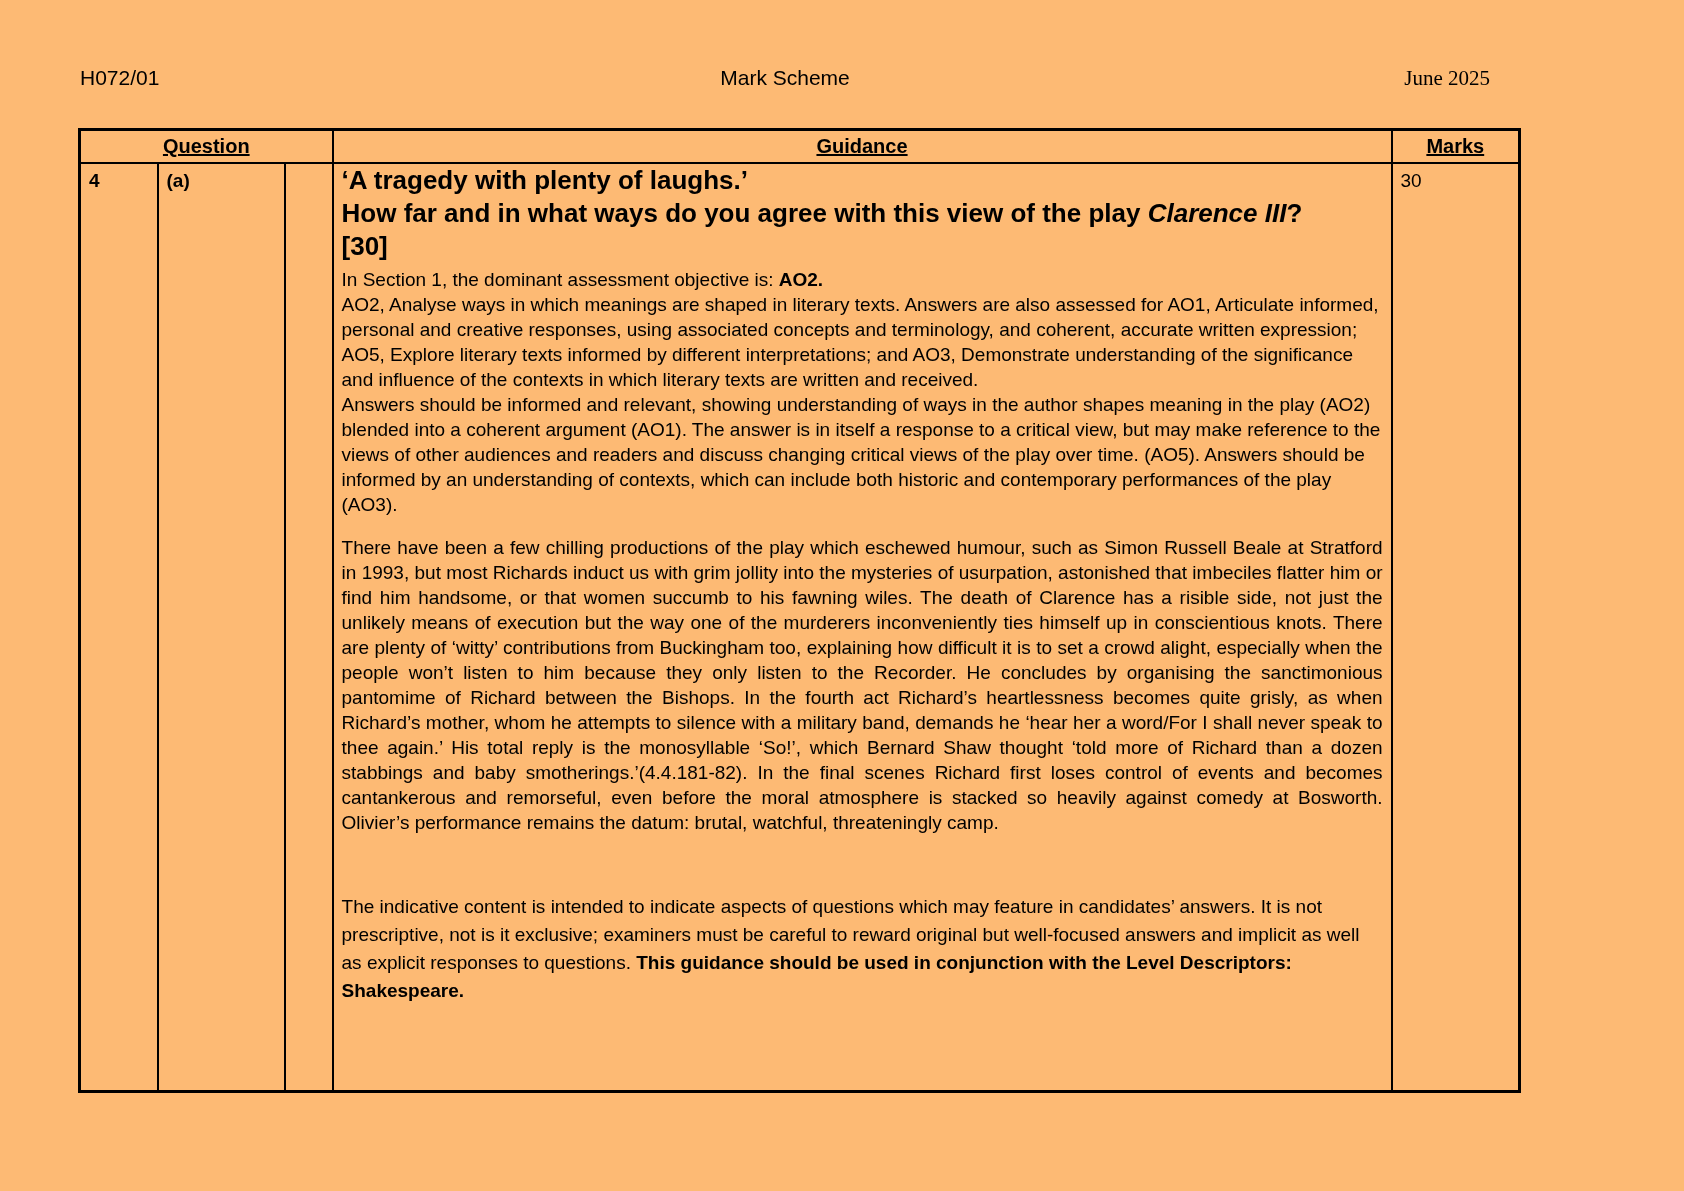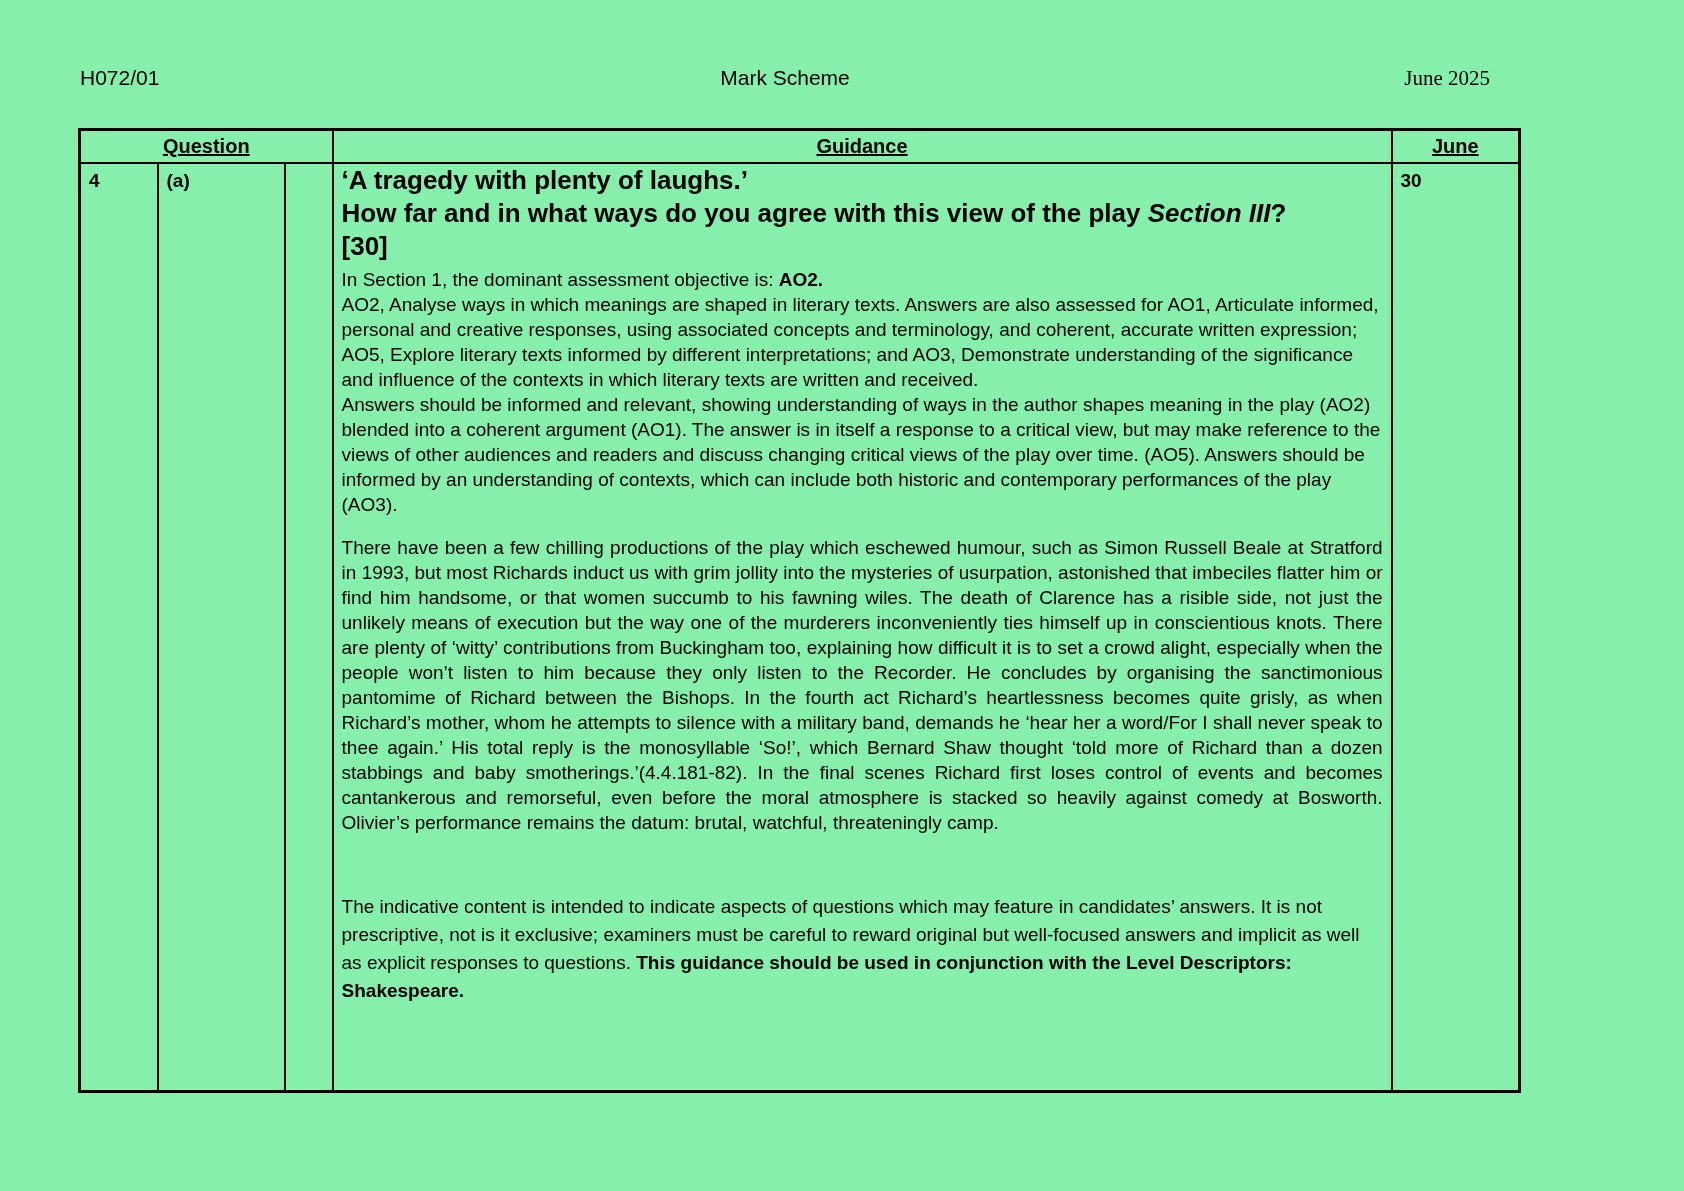--- a/index.html
+++ b/index.html
@@ -6,21 +6,21 @@
     margin: 0;
     padding: 0;
     background: #ffffff;
     font-family: "Liberation Sans", sans-serif;
     color: #000000;
   }
   .page {
     position: relative;
     width: 1684px;
     height: 1191px;
-    background: #86efac;
+    background: #fdba74;
     overflow: hidden;
   }
   .doc-header {
     position: absolute;
     left: 80px;
     right: 194px;
     top: 66px;
     height: 28px;
     font-size: 21px;
   }
@@ -52,21 +52,21 @@
     text-decoration: underline;
   }
   table.ms-table td {
     font-size: 19px;
     line-height: 25px;
     padding: 4px 8px;
   }
   tr.body-row { height: 928px; }
   td.c-num, td.c-part { font-weight: bold; }
   td.c-guidance { padding: 4px 10px 4px 10px; }
-  td.c-marks { font-weight: bold; }
+  td.c-marks { font-weight: normal; }
 
   .q-heading { font-weight: bold; font-size: 26px; }
   .q-heading .q-line { margin: 0 0 8px 0; }
   .bi { font-style: italic; font-weight: bold; }
 
   p.g { margin: 0; }
   p.gap-one { }
   p.commentary { margin-top: 18px; text-align: justify; }
   p.indicative { margin-top: 58px; line-height: 28px; }
   b { font-weight: bold; }
@@ -87,33 +87,33 @@
       <col style="width:78px">
       <col style="width:127px">
       <col style="width:48px">
       <col style="width:1059px">
       <col style="width:128px">
     </colgroup>
     <thead>
       <tr>
         <th colspan="3">Question</th>
         <th>Guidance</th>
-        <th>June</th>
+        <th>Marks</th>
       </tr>
     </thead>
     <tbody>
       <tr class="body-row">
         <td class="c-num">4</td>
         <td class="c-part">(a)</td>
         <td class="c-sub"></td>
         <td class="c-guidance">
 
           <div class="q-heading">
             <div class="q-line">‘A tragedy with plenty of laughs.’</div>
-            <div class="q-line"><span>How far and in what ways do you agree with this view of the play </span><span class="bi">Section III</span><span>?</span></div>
+            <div class="q-line"><span>How far and in what ways do you agree with this view of the play </span><span class="bi">Clarence III</span><span>?</span></div>
             <div class="q-line">[30]</div>
           </div>
 
           <p class="g gap-one"><span>In Section 1, the dominant assessment objective is: </span><b>AO2.</b></p>
 
           <p class="g">AO2, Analyse ways in which meanings are shaped in literary texts. Answers are also assessed for AO1, Articulate informed, personal and creative responses, using associated concepts and terminology, and coherent, accurate written expression; AO5, Explore literary texts informed by different interpretations; and AO3, Demonstrate understanding of the significance and influence of the contexts in which literary texts are written and received.</p>
 
           <p class="g">Answers should be informed and relevant, showing understanding of ways in the author shapes meaning in the play (AO2) blended into a coherent argument (AO1). The answer is in itself a response to a critical view, but may make reference to the views of other audiences and readers and discuss changing critical views of the play over time. (AO5). Answers should be informed by an understanding of contexts, which can include both historic and contemporary performances of the play (AO3).</p>
 
           <p class="g commentary">There have been a few chilling productions of the play which eschewed humour, such as Simon Russell Beale at Stratford in 1993, but most Richards induct us with grim jollity into the mysteries of usurpation, astonished that imbeciles flatter him or find him handsome, or that women succumb to his fawning wiles. The death of Clarence has a risible side, not just the unlikely means of execution but the way one of the murderers inconveniently ties himself up in conscientious knots.  There are plenty of ‘witty’ contributions from Buckingham too, explaining how difficult it is to set a crowd alight, especially when the people won’t listen to him because they only listen to the Recorder.  He concludes by organising the sanctimonious pantomime of Richard between the Bishops.  In the fourth act Richard’s heartlessness becomes quite grisly, as when Richard’s mother, whom he attempts to silence with a military band, demands he ‘hear her a word/For I shall never speak to thee again.’  His total reply is the monosyllable ‘So!’, which Bernard Shaw thought ‘told more of Richard than a dozen stabbings and baby smotherings.’(4.4.181-82).  In the final scenes Richard first loses control of events and becomes cantankerous and remorseful, even before the moral atmosphere is stacked so heavily against comedy at Bosworth.  Olivier’s performance remains the datum: brutal, watchful, threateningly camp.</p>

